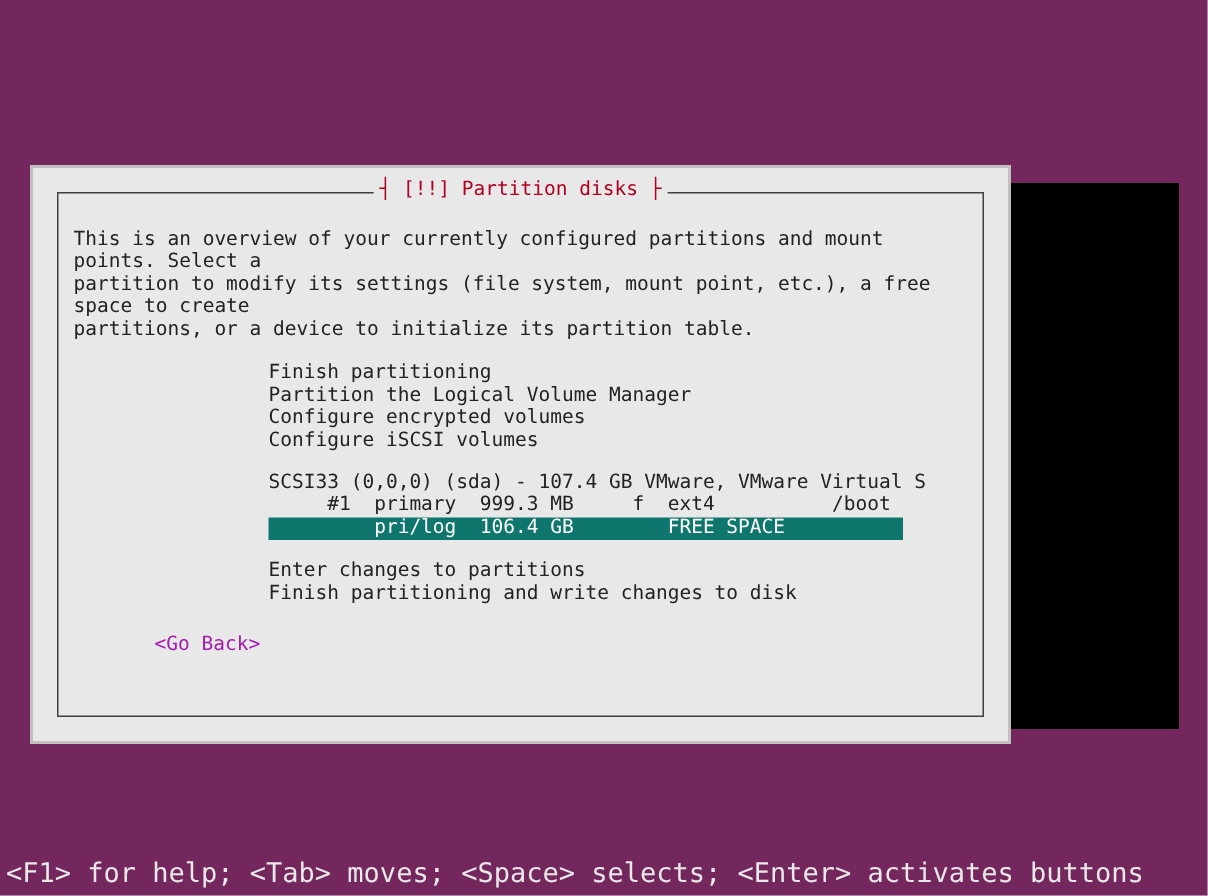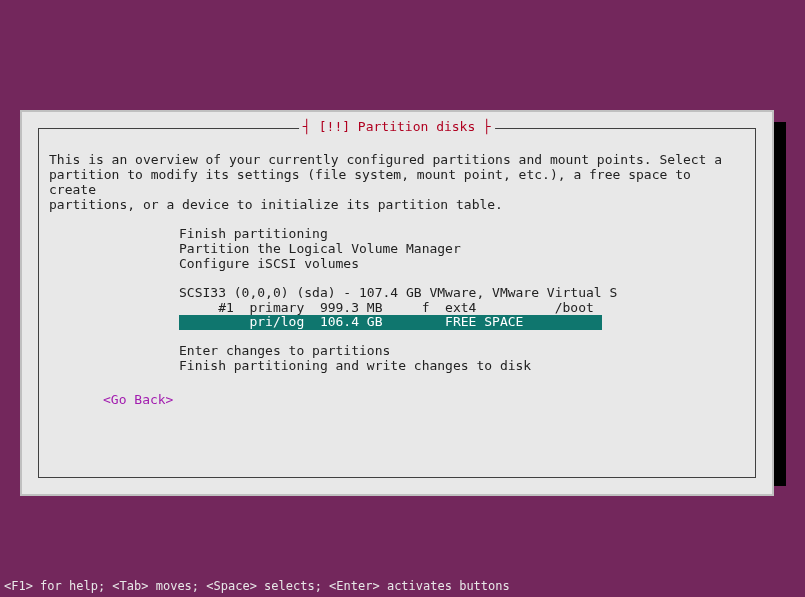--- a/index.html
+++ b/index.html
@@ -21,21 +21,21 @@
       left: 32px;
       top: 122px;
       width: 754px;
       height: 364px;
       background: #000;
     }
     .dialog {
       position: absolute;
       left: 20px;
       top: 110px;
-      width: 754px;
+      width: 654px;
       background: #e8e8e8;
       border: 2px solid #c0c0c0;
       padding: 16px;
     }
     .dialog-inner {
       border: 1px solid #404040;
       position: relative;
       padding: 24px 10px 28px 10px;
       min-height: 350px;
     }
@@ -80,40 +80,41 @@
       margin-left: 54px;
       margin-top: 18px;
       cursor: pointer;
       white-space: pre;
     }
     .footer {
       position: absolute;
       bottom: 4px;
       left: 4px;
       color: #e8e8e8;
-      font-size: 12px;
+      font-size: 18px;
       white-space: pre;
     }
   </style>
 </head>
 <body>
 
 <div class="dialog-shadow"></div>
 
 <div class="dialog">
   <div class="dialog-inner">
     <div class="title">┤ <span>[!!] Partition disks</span> ├</div>
 
     <div class="description">This is an overview of your currently configured partitions and mount points. Select a
 partition to modify its settings (file system, mount point, etc.), a free space to create
 partitions, or a device to initialize its partition table.</div>
 
     <div class="menu-section">
       <div class="menu-item">Finish partitioning</div>
       <div class="menu-item">Partition the Logical Volume Manager</div>
+      <div class="menu-item">Configure encrypted volumes</div>
       <div class="menu-item">Configure iSCSI volumes</div>
     </div>
 
     <div class="menu-section">
       <div class="menu-item">SCSI33 (0,0,0) (sda) - 107.4 GB VMware, VMware Virtual S</div>
       <div class="menu-item">     #1  primary  999.3 MB     f  ext4          /boot</div>
       <div class="selected-wrapper"><span class="menu-item selected">         pri/log  106.4 GB        FREE SPACE          </span></div>
     </div>
 
     <div class="menu-section">

